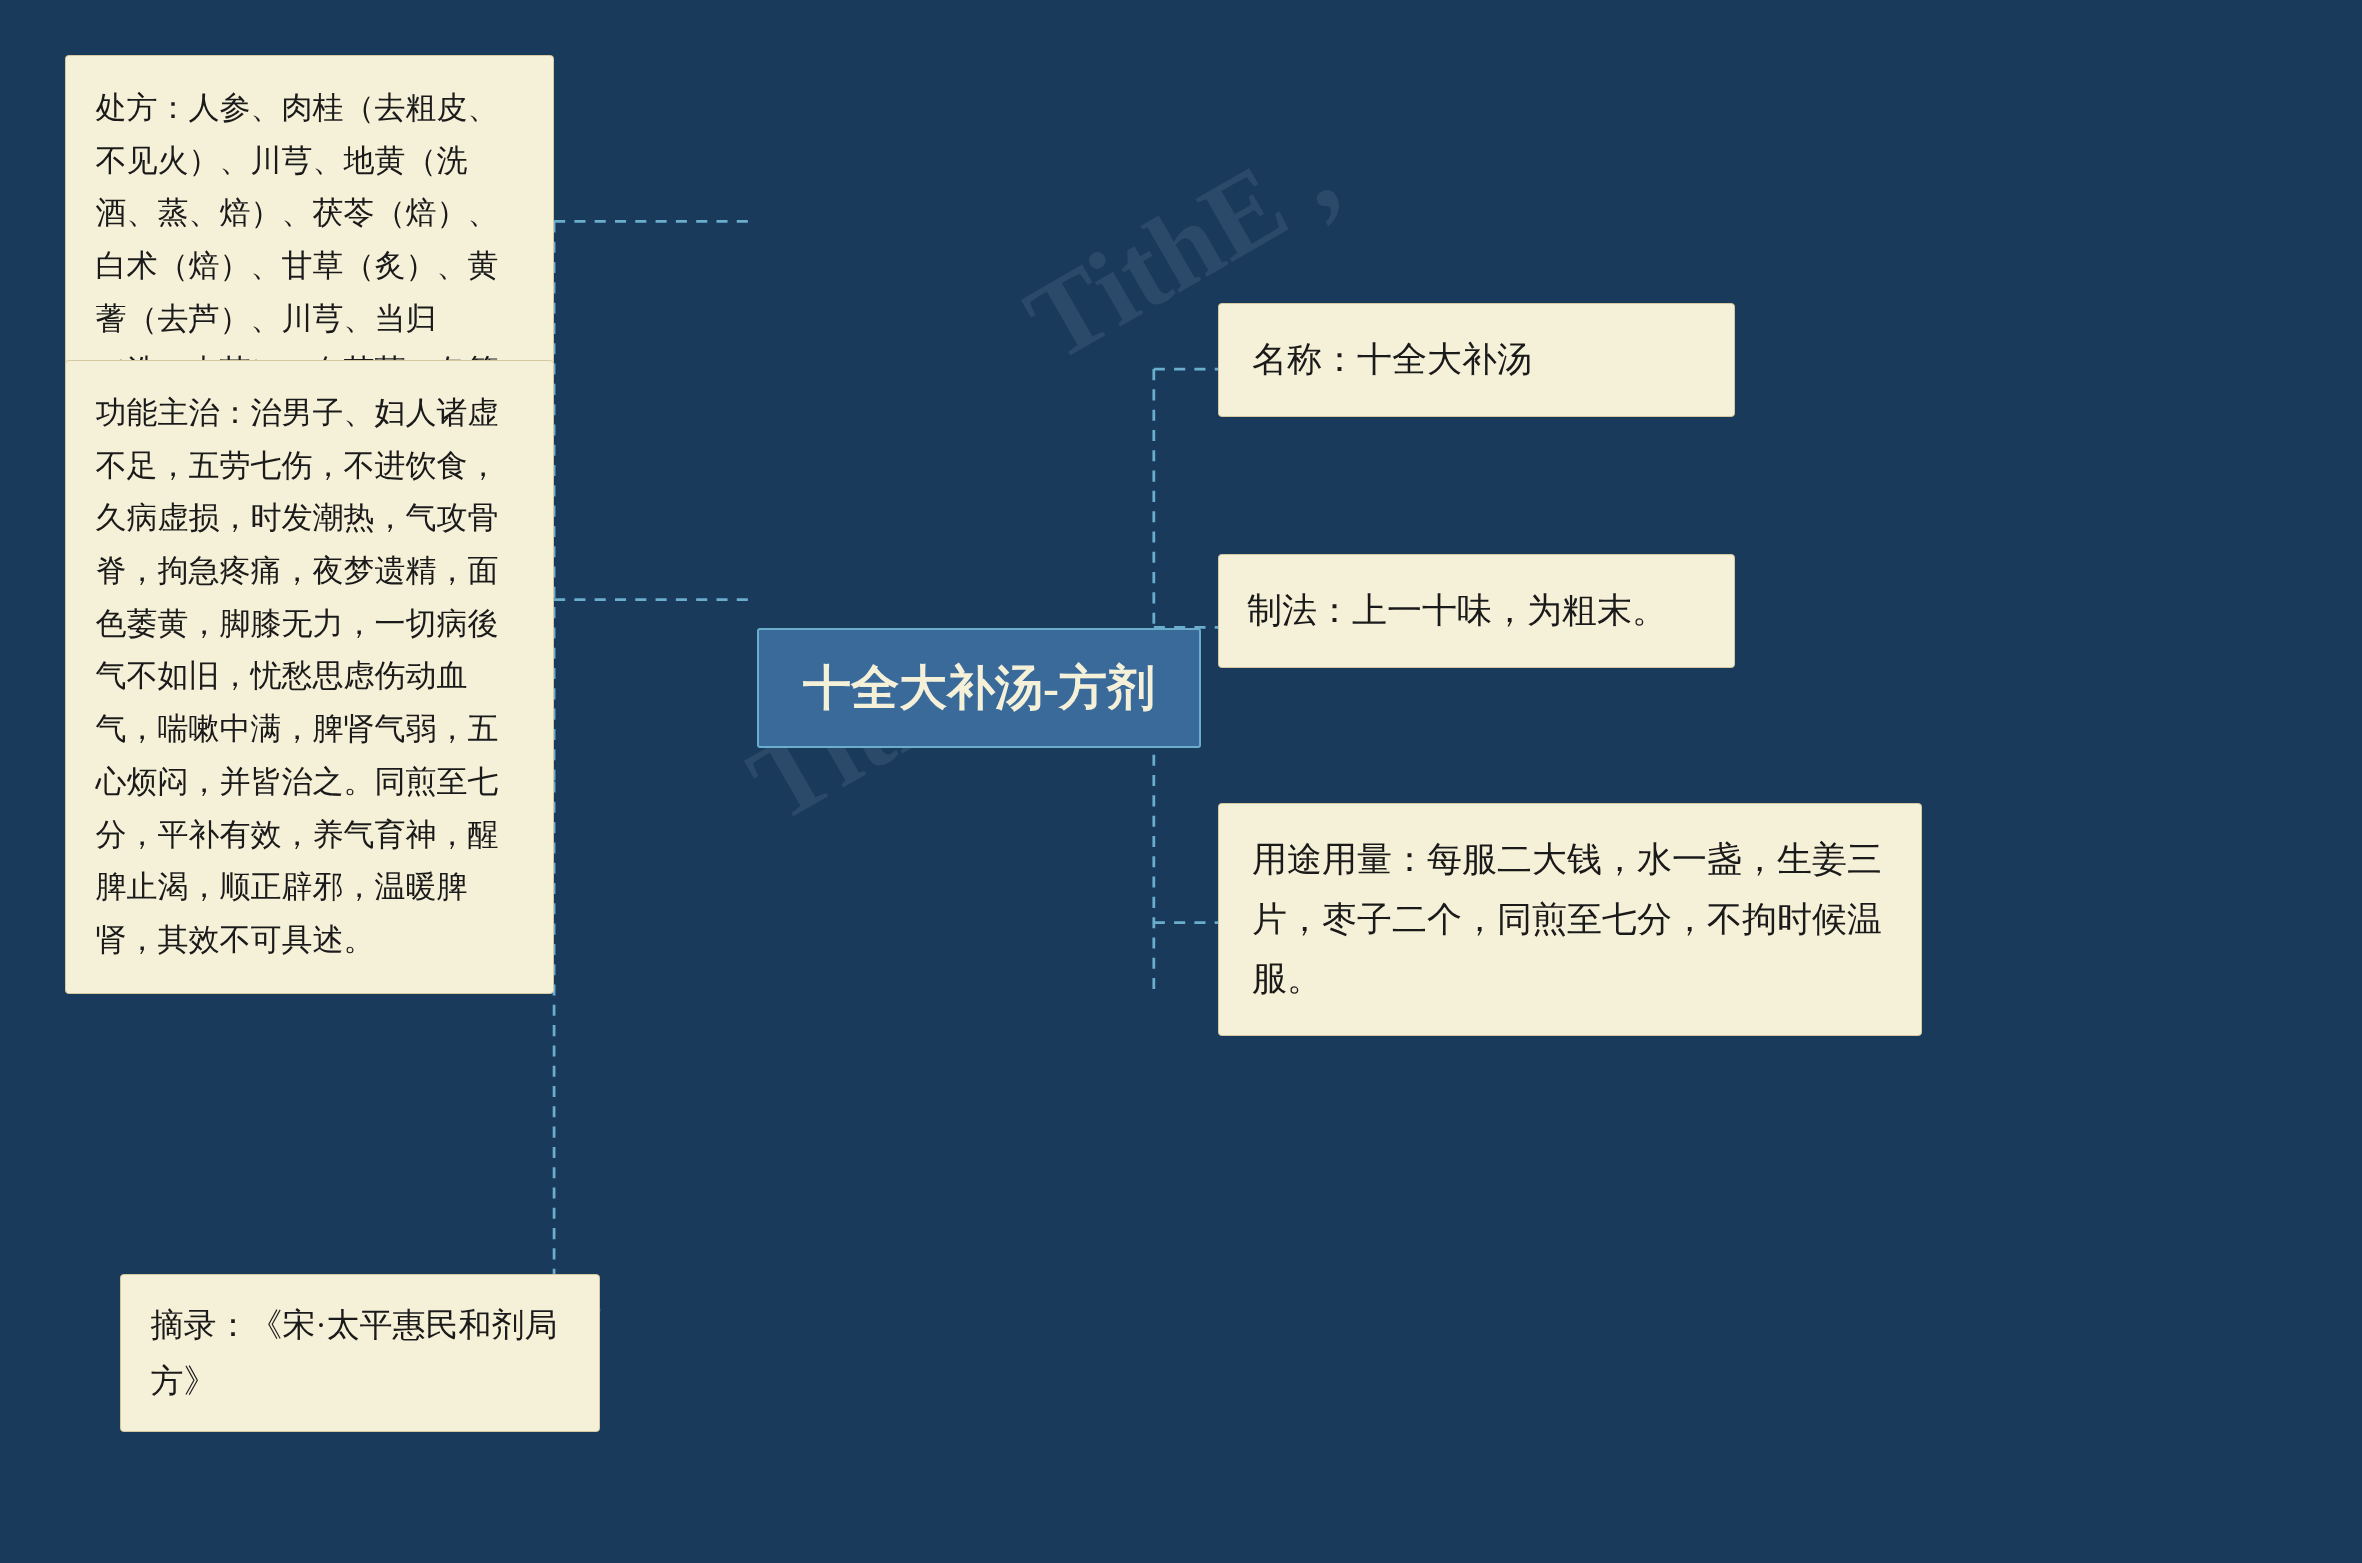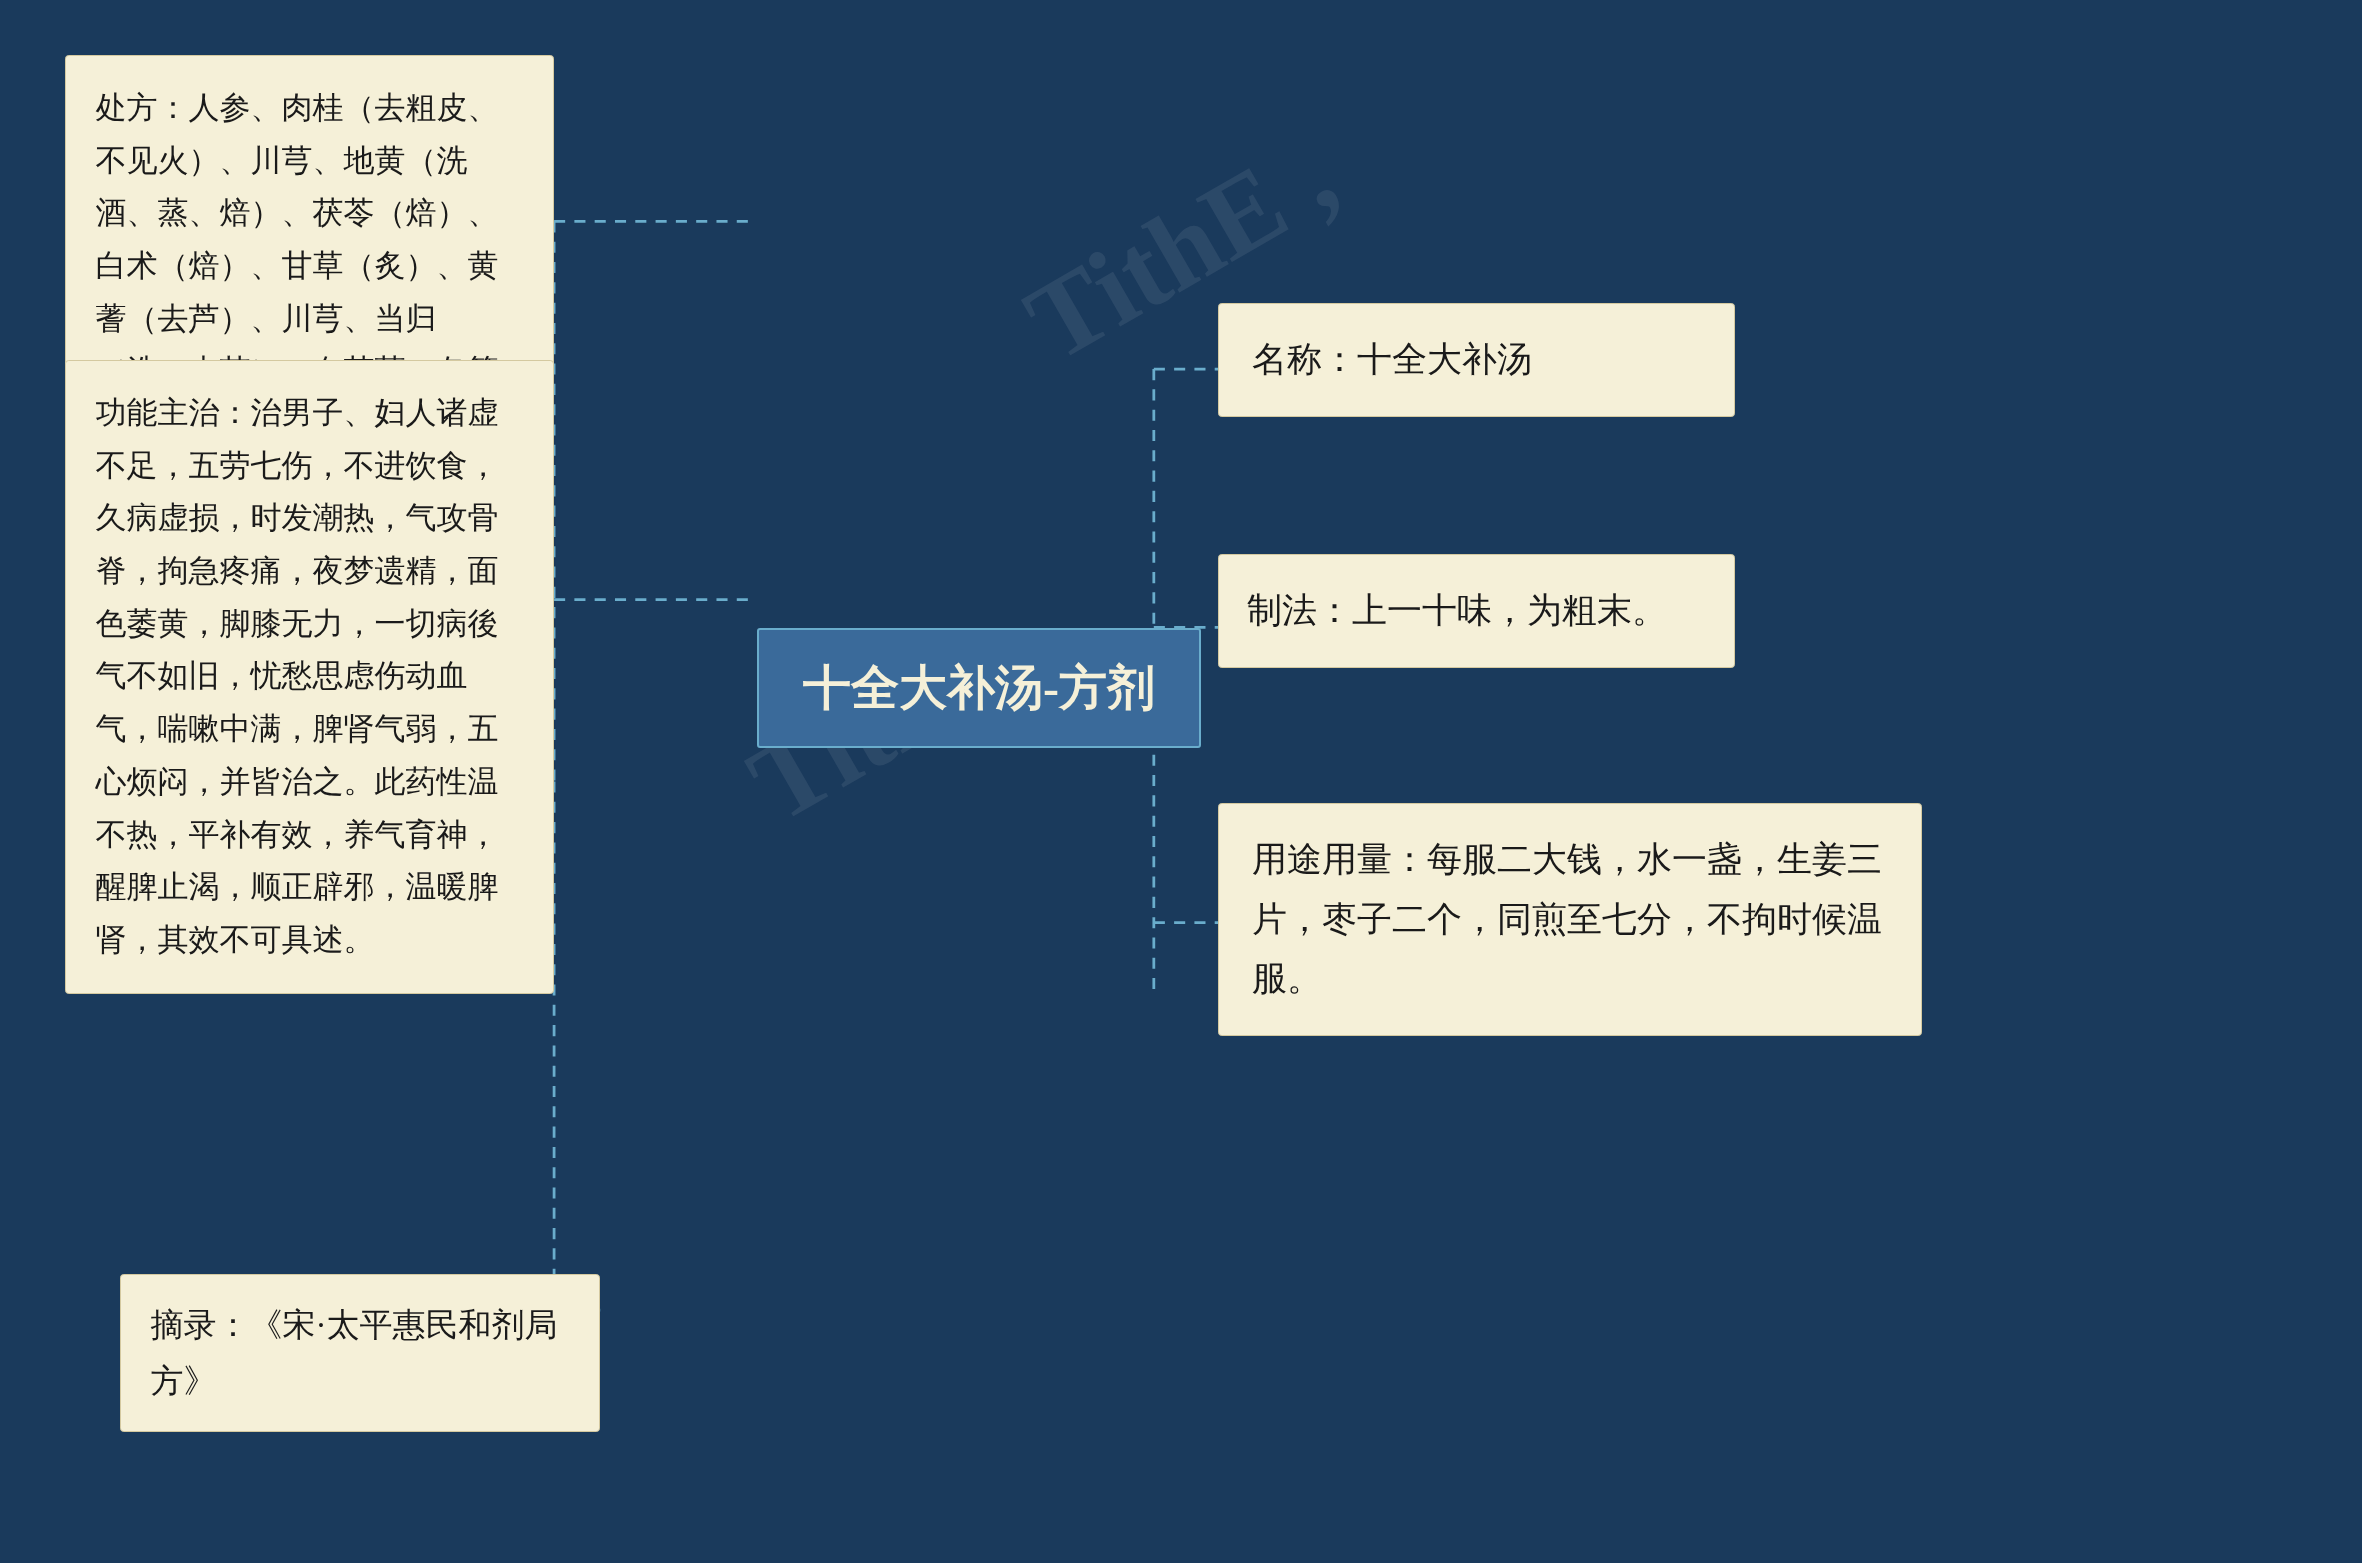--- a/index.html
+++ b/index.html
@@ -142,21 +142,21 @@
 <div class="watermark watermark-1">TithE ,</div>
 <div class="watermark watermark-2">TithE ,</div>
 <div class="watermark watermark-3">TithE ,</div>
 <div class="watermark watermark-4">TithE ,</div>
 
 <div class="card card-formula">
   <span>处方：人参、肉桂（去粗皮、不见火）、川芎、地黄（洗酒、蒸、焙）、茯苓（焙）、白术（焙）、甘草（炙）、黄蓍（去芦）、川芎、当归（洗、去芦）、白芍药，各等分医学教育网搜集整理。</span>
 </div>
 
 <div class="card card-function">
-  <span>功能主治：治男子、妇人诸虚不足，五劳七伤，不进饮食，久病虚损，时发潮热，气攻骨脊，拘急疼痛，夜梦遗精，面色萎黄，脚膝无力，一切病後气不如旧，忧愁思虑伤动血气，喘嗽中满，脾肾气弱，五心烦闷，并皆治之。此药性温不热，平补有效，养气育神，醒脾止渴，顺正辟邪，温暖脾肾，其效不可具述。</span>
+  <span>功能主治：治男子、妇人诸虚不足，五劳七伤，不进饮食，久病虚损，时发潮热，气攻骨脊，拘急疼痛，夜梦遗精，面色萎黄，脚膝无力，一切病後气不如旧，忧愁思虑伤动血气，喘嗽中满，脾肾气弱，五心烦闷，并皆治之。同煎至七分，平补有效，养气育神，醒脾止渴，顺正辟邪，温暖脾肾，其效不可具述。</span>
 </div>
 
 <div class="card card-source">
   <span>摘录：《宋·太平惠民和剂局方》</span>
 </div>
 
 <div class="center-node">
   <span>十全大补汤-方剂</span>
 </div>
 

